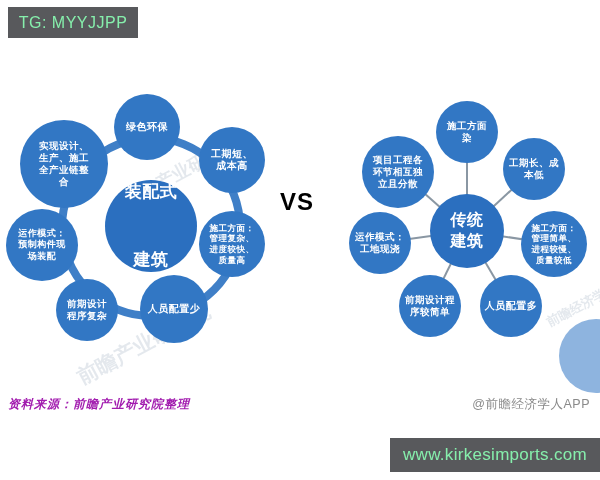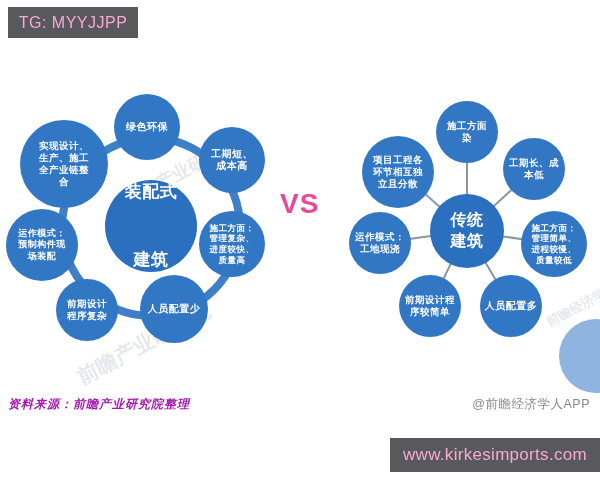--- a/index.html
+++ b/index.html
@@ -9,40 +9,40 @@
   }
   #canvas{
     position:relative;
     width:600px;height:480px;
     background:#ffffff;
     overflow:hidden;
   }
   .gray-box{
     position:absolute;
     background:#58595C;
-    color:#f9a8d4;
+    color:#86efac;
     display:flex;align-items:center;justify-content:center;
   }
   #tg-badge{
     left:8px;top:7px;width:130px;height:31px;
     font-size:16px;letter-spacing:.5px;
   }
   #url-bar{
     left:390px;top:438px;width:210px;height:34px;
     font-size:17px;letter-spacing:.3px;
   }
   #chart-title{
     position:absolute;left:0;top:61px;width:600px;
     text-align:center;
     font-size:15px;font-weight:bold;color:#3d3d3d;
     letter-spacing:.5px;
   }
   #vs-label{
     position:absolute;left:280px;top:188px;
-    font-size:28px;font-weight:800;color:#ec4899;
+    font-size:24px;font-weight:800;color:#000000;
     letter-spacing:1px;
   }
   #ring{
     position:absolute;
     border-radius:50%;
     box-sizing:border-box;
   }
   .circle{
     position:absolute;
     border-radius:50%;

